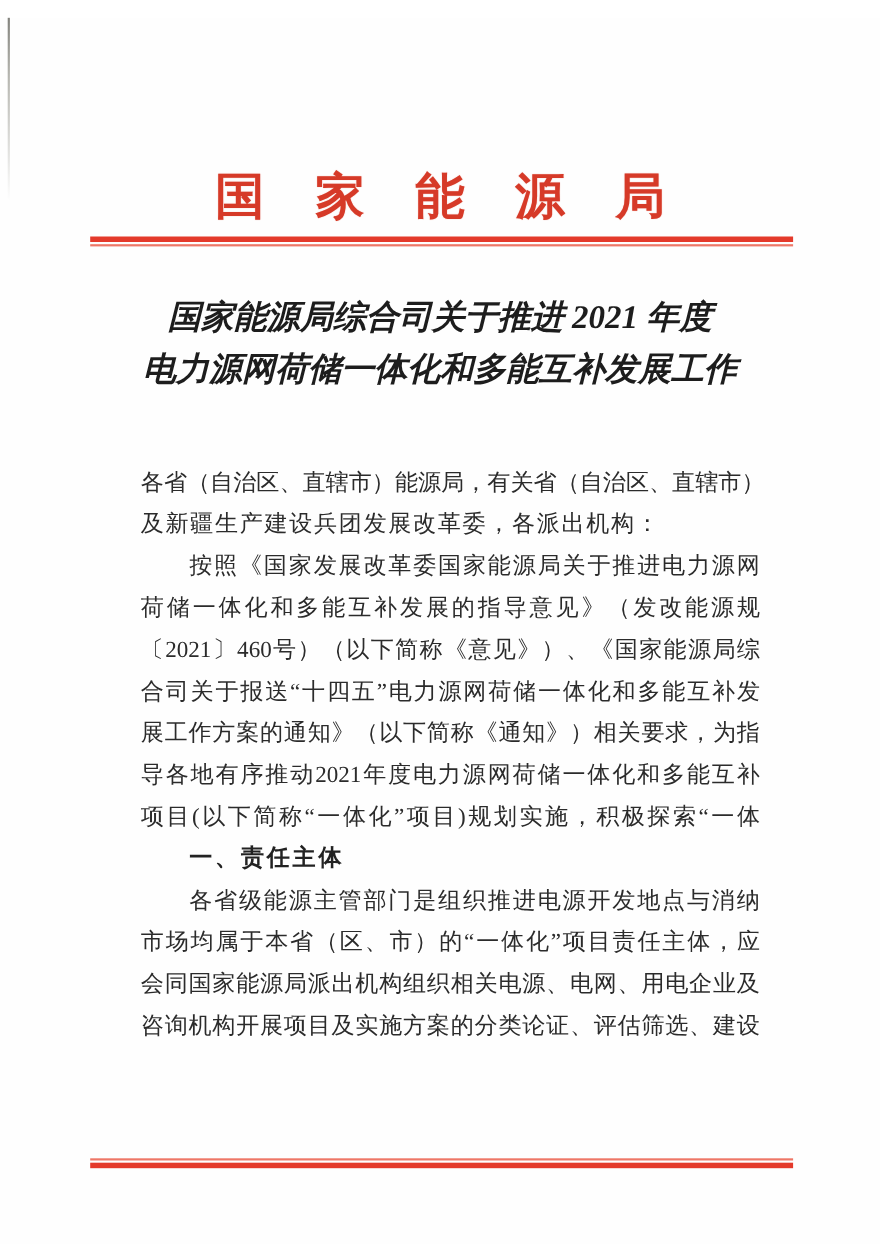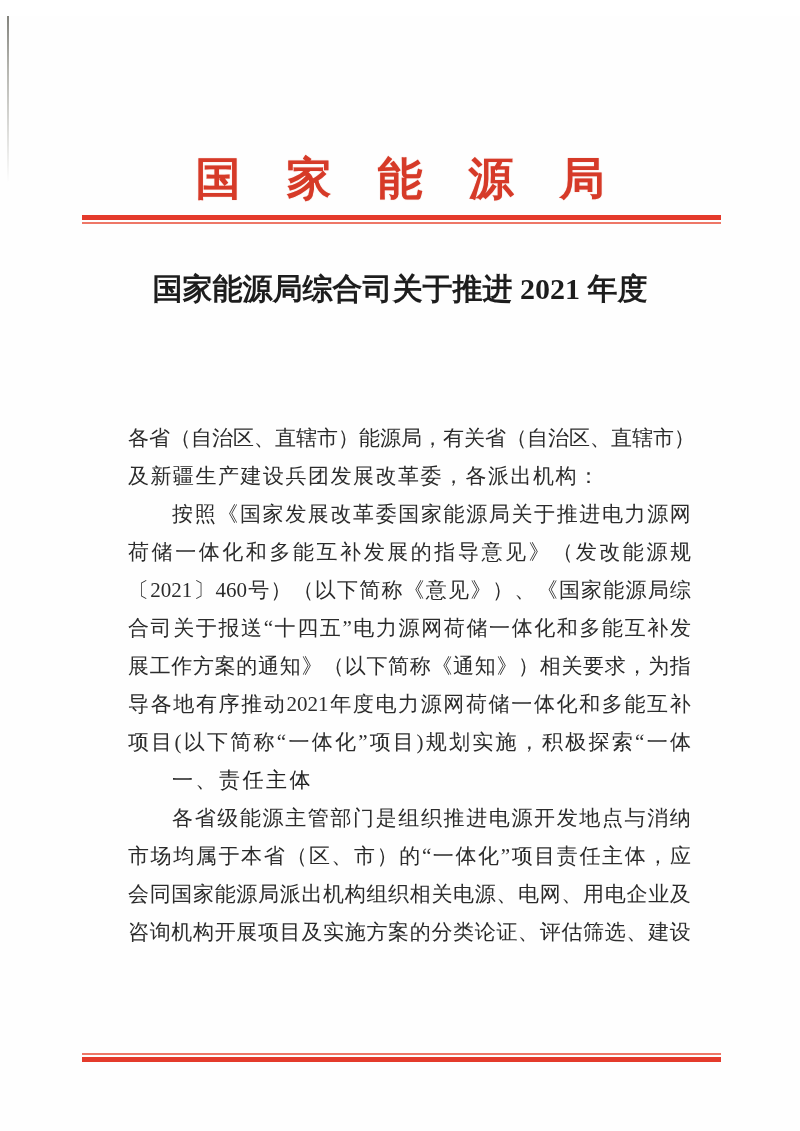--- a/index.html
+++ b/index.html
@@ -50,37 +50,38 @@
   .doc-title {
     position: absolute;
     top: 249px;
     left: 0;
     width: 100%;
     text-align: center;
     font-size: 30px;
     line-height: 47px;
     font-weight: bold;
     color: #1d1d1d;
+    font-style: italic;
   }
   
   .doc-body {
     position: absolute;
     top: 403px;
     left: 128px;
     width: 563px;
     font-size: 21px;
     line-height: 38px;
     color: #2b2b2b;
   }
   .line { height: 38px; overflow: hidden; }
   .line.justify { display: flex; justify-content: space-between; align-items: baseline; }
   .line.indent { padding-left: 44px; }
   .line:not(.justify) { letter-spacing: 1.5px; white-space: nowrap; }
   .line.bold {
-    font-weight: normal;
+    font-weight: bold;
     font-family: "Liberation Sans", "DejaVu Sans", sans-serif;
     letter-spacing: 2.5px;
     color: #222222;
   }
 </style>
 </head>
 <body>
 
 <div class="page">
 
@@ -88,20 +89,21 @@
 
   <div class="agency-header">国家能源局</div>
 
   <div class="rule rule-top">
     <div class="bar thick"></div>
     <div class="bar thin"></div>
   </div>
 
   <div class="doc-title">
       <div class="title-line">国家能源局综合司关于推进 2021 年度</div>
+      <div class="title-line">电力源网荷储一体化和多能互补发展工作</div>
     </div>
 
   <div class="doc-body">
       <div class="line justify">
         <span>各</span>
         <span>省</span>
         <span>（</span>
         <span>自</span>
         <span>治</span>
         <span>区</span>

